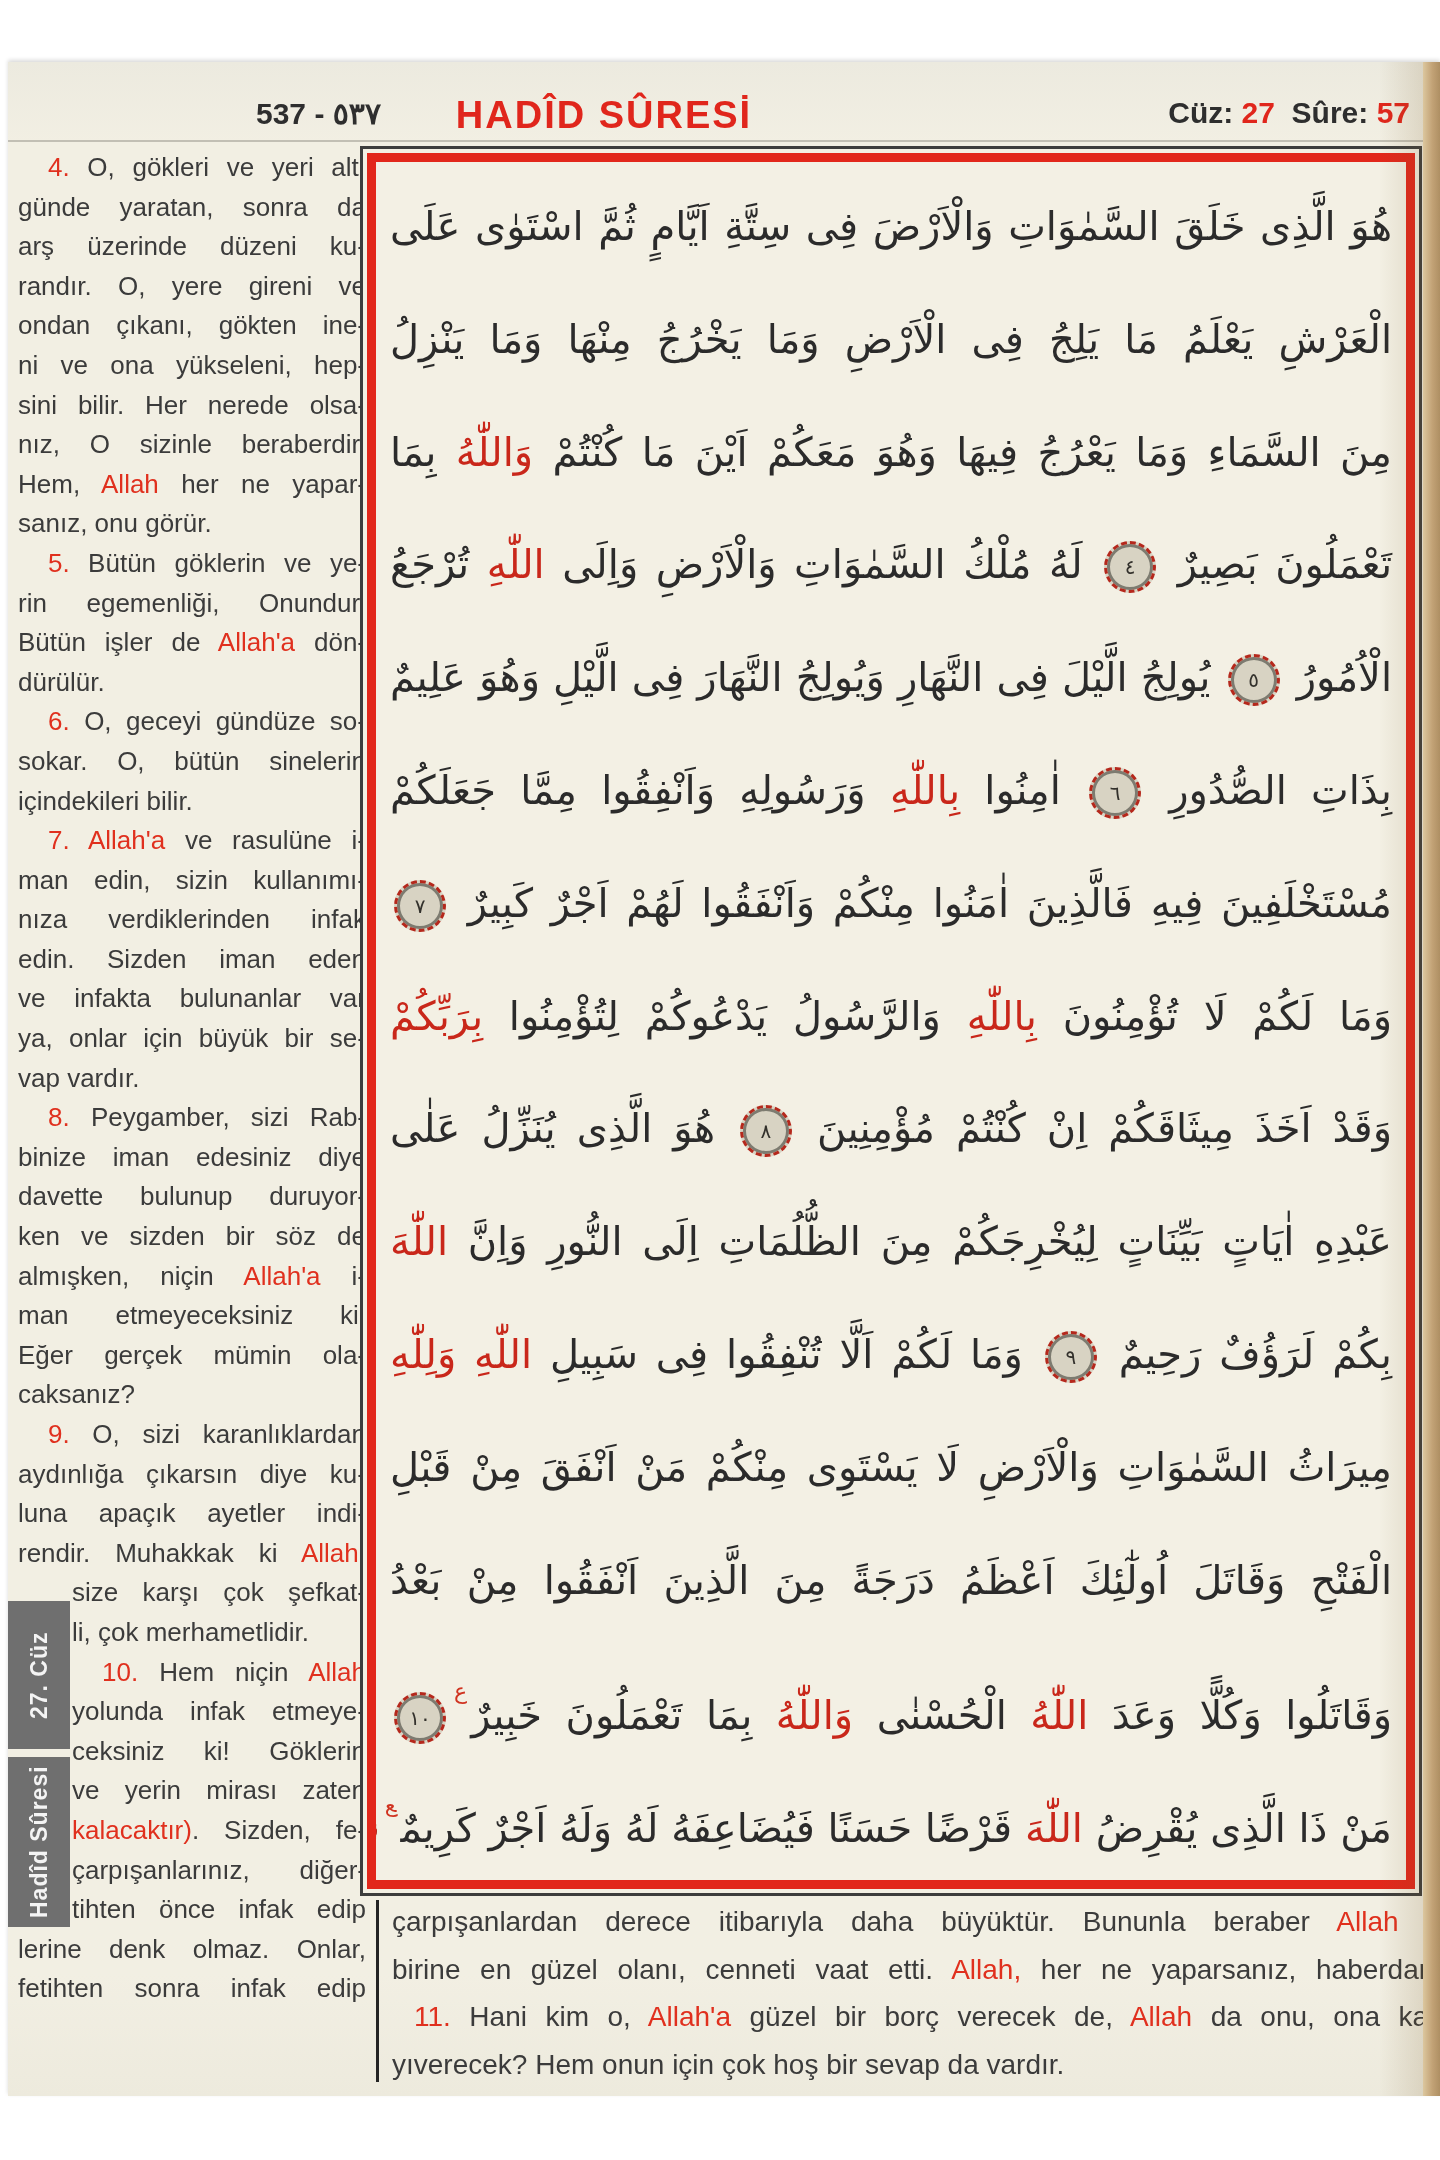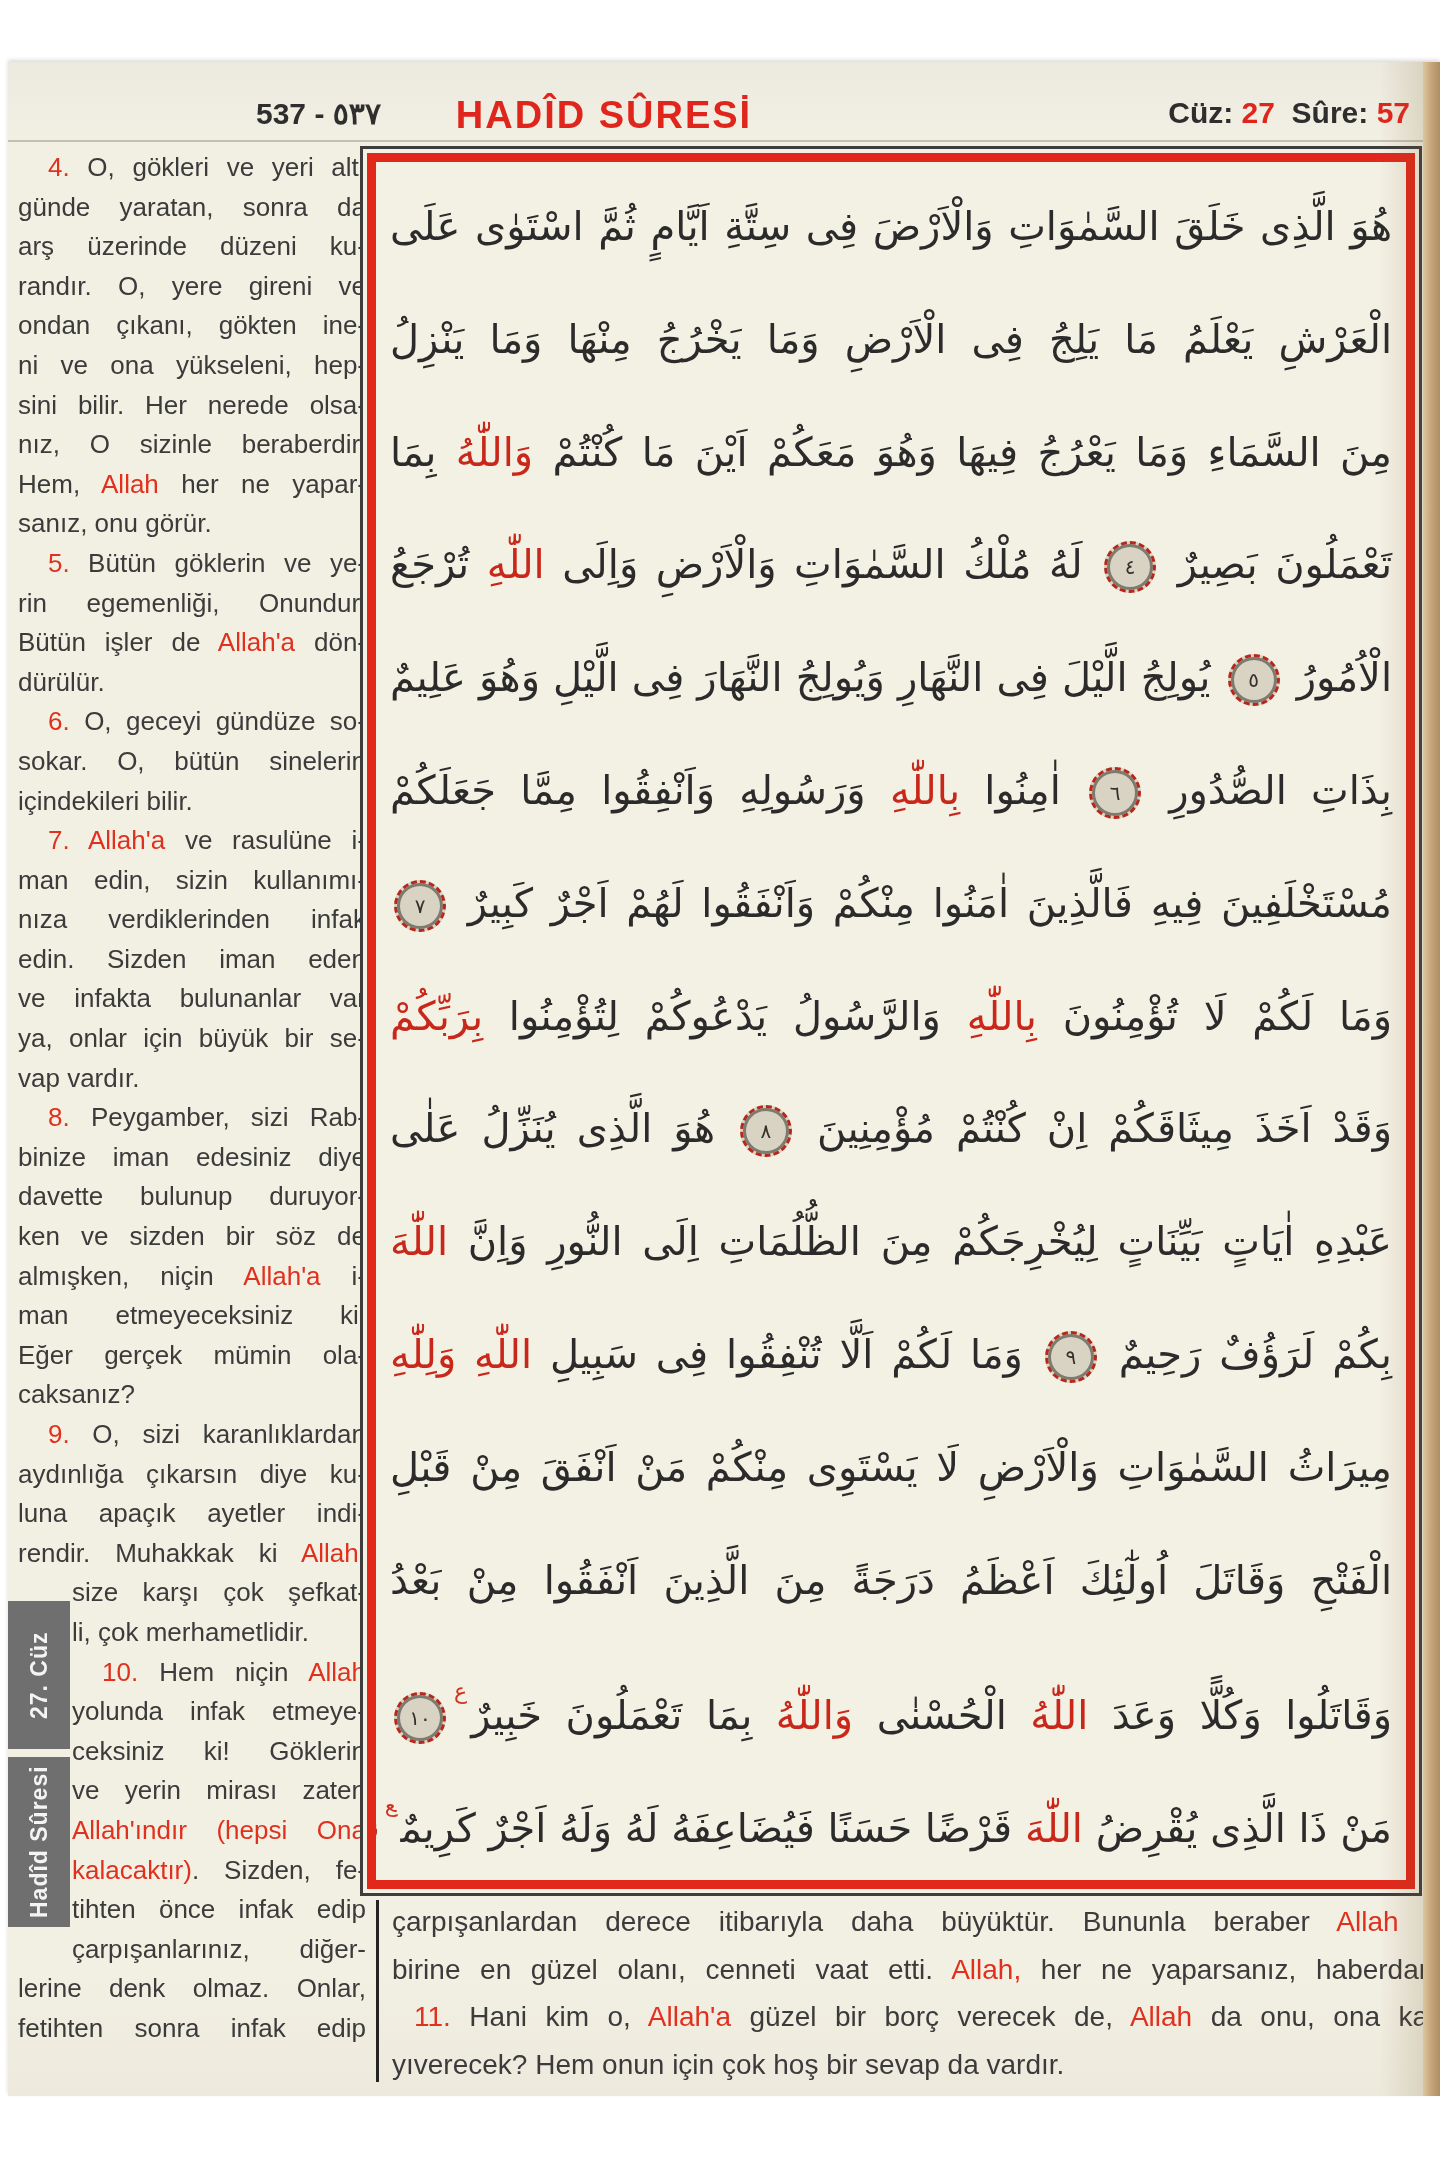--- a/index.html
+++ b/index.html
@@ -112,24 +112,23 @@
         <div class="tline ind"><span class="red">9.</span><span class="ink"> O, sizi karanlıklardan</span></div>
         <div class="tline"><span class="ink">aydınlığa çıkarsın diye ku-</span></div>
         <div class="tline"><span class="ink">luna apaçık ayetler indi-</span></div>
         <div class="tline"><span class="ink">rendir. Muhakkak ki </span><span class="red">Allah,</span></div>
         <div class="tline pad"><span class="ink">size karşı çok şefkat-</span></div>
         <div class="tline end pad"><span class="ink">li, çok merhametlidir.</span></div>
         <div class="tline ind pad"><span class="red">10.</span><span class="ink"> Hem niçin </span><span class="red">Allah</span></div>
         <div class="tline pad"><span class="ink">yolunda infak etmeye-</span></div>
         <div class="tline pad"><span class="ink">ceksiniz ki! Göklerin</span></div>
         <div class="tline pad"><span class="ink">ve yerin mirası zaten</span></div>
-        <div class="tline pad"><span class="red">Allah'ındır</span><span class="ink"> </span><span class="red">(hepsi Ona</span></div>
         <div class="tline pad"><span class="red">kalacaktır)</span><span class="ink">. Sizden, fe-</span></div>
+        <div class="tline pad"><span class="ink">çarpışanlarınız, diğer-</span></div>
         <div class="tline pad"><span class="ink">tihten önce infak edip</span></div>
-        <div class="tline pad"><span class="ink">çarpışanlarınız, diğer-</span></div>
         <div class="tline"><span class="ink">lerine denk olmaz. Onlar,</span></div>
         <div class="tline"><span class="ink">fetihten sonra infak edip</span></div>
       </div>
 
     <div class="tab tab1">27. Cüz</div>
     <div class="tab tab2">Hadîd Sûresi</div>
 
     <div class="frame">
       <div class="frame-inner">
         <div class="quran" id="quran" lang="ar" dir="rtl">

